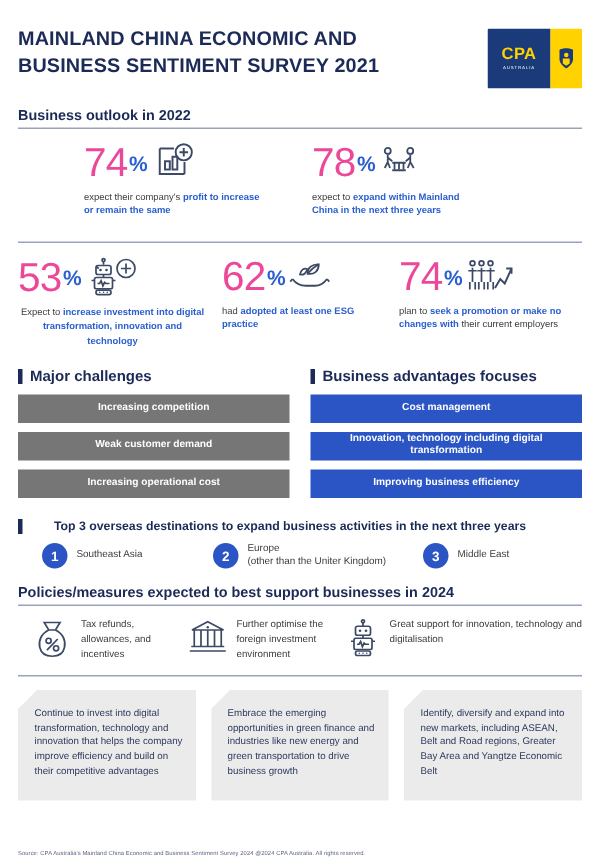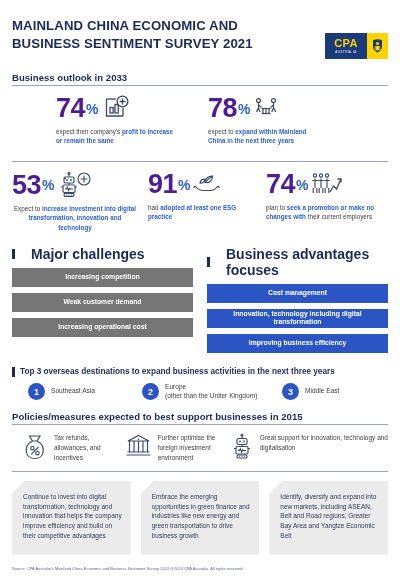--- a/index.html
+++ b/index.html
@@ -8,54 +8,54 @@
     background: #ffffff;
     font-family: "Liberation Sans", sans-serif;
     color: #1f2a4e;
     overflow: hidden;
   }
   .page { position: relative; width: 400px; height: 578px; padding: 0 12px; }
 
   
   .header { display: flex; justify-content: space-between; align-items: flex-start; padding-top: 17px; }
   .title { font-size: 13.2px; font-weight: bold; line-height: 1.35; color: #1b2a57; letter-spacing: .1px; }
-  .logo { display: flex; width: 63px; height: 26px; border-radius: 1px; overflow: hidden; flex: none; margin-top: 16px; }
+  .logo { display: flex; width: 63px; height: 40px; border-radius: 1px; overflow: hidden; flex: none; margin-top: 2px; }
   .logo-left { background: #1b3a7a; width: 42px; display: flex; flex-direction: column;
                align-items: center; justify-content: center; }
   .logo-cpa { color: #ffd200; font-size: 11px; font-weight: bold; line-height: 1; letter-spacing: .3px; }
   .logo-aus { color: #ffffff; font-size: 2.9px; letter-spacing: .6px; margin-top: 1.5px; }
   .logo-right { background: #ffd200; width: 21px; display: flex; align-items: center; justify-content: center; }
 
   
   .sec-head { font-size: 9.6px; font-weight: bold; color: #1b2a57; margin-bottom: 2px; }
   .sec-rule { height: 1px; background: #9aa3bd; width: 100%; }
   .sec-wrap { margin-top: 13px; }
 
   
   .stats { display: flex; margin-top: 9px; }
   .stat { display: flex; flex-direction: column; }
   .stat-top { display: flex; align-items: center; gap: 1px; }
-  .big { font-size: 27px; font-weight: bold; color: #4c1d95; line-height: 1; letter-spacing: -.5px; }
+  .big { font-size: 27px; font-weight: normal; color: #ec4899; line-height: 1; letter-spacing: -.5px; }
   .pct { font-size: 14px; font-weight: bold; color: #2b5fd0; line-height: 1; }
   .stat-desc { font-size: 6.3px; line-height: 1.45; color: #3c3c3c; margin-top: 5px; }
   .hl { color: #2b5fd0; font-weight: bold; }
   svg { display: block; }
 
   
   .cols { display: flex; gap: 14px; margin-top: 14px; }
   .col { flex: 1; }
-  .col-head { display: flex; align-items: center; gap: 16px; font-size: 14px; font-weight: bold; color: #1b2a57; }
+  .col-head { display: flex; align-items: center; gap: 5px; font-size: 10px; font-weight: bold; color: #1b2a57; }
   .tick { width: 3px; height: 10px; background: #1b2a57; flex: none; }
   .bar { margin-top: 6px; height: 19px; display: flex; align-items: center; justify-content: center;
          text-align: center; color: #ffffff; font-size: 6.8px; font-weight: bold; line-height: 1.25; padding: 0 4px; }
   .bar.grey { background: #767676; }
   .bar.blue { background: #2b55c4; }
 
   
-  .dest-head { display: flex; align-items: center; gap: 5px; font-size: 8.2px; font-weight: bold;
+  .dest-head { display: flex; align-items: center; gap: 21px; font-size: 8.2px; font-weight: bold;
                color: #1b2a57; margin-top: 14px; }
   .dests { display: flex; margin-top: 6px; }
   .dest { display: flex; align-items: center; gap: 6px; }
   .circle { width: 17px; height: 17px; border-radius: 50%; background: #2b55c4; color: #fff;
             font-size: 9px; font-weight: bold; display: flex; align-items: center; justify-content: center; flex: none; }
   .dest-label { font-size: 6.6px; line-height: 1.35; color: #3c3c3c; }
 
   
   .pols { display: flex; margin-top: 8px; }
   .pol { display: flex; align-items: flex-start; gap: 6px; }
@@ -89,21 +89,21 @@
         <svg width="13" height="16" viewBox="0 0 13 16">
           <path d="M6.5 1.2 C3.8 1.2 2 2.2 2 2.2 L2 8.5 C2 12 6.5 14.6 6.5 14.6 C6.5 14.6 11 12 11 8.5 L11 2.2 C11 2.2 9.2 1.2 6.5 1.2 Z" fill="#1b3a7a"></path>
           <circle cx="6.5" cy="5.6" r="1.5" fill="#ffd200"></circle>
           <path d="M4.2 8 L8.8 8 L8.8 11.4 L6.5 12.8 L4.2 11.4 Z" fill="#ffd200"></path>
         </svg>
       </div>
     </div>
   </div>
 
   <div class="sec-wrap">
-    <div class="sec-head">Business outlook in 2033</div>
+    <div class="sec-head">Business outlook in 2022</div>
     <div class="sec-rule"></div>
 
     <div class="stats">
 
       <div class="stat" style="width:196px;padding-left:44px;">
         <div class="stat-top">
           <span class="big">74</span>
           <span class="pct">%</span>
           <span style="margin-left:3px;">
             <svg width="27" height="27" viewBox="0 0 27 27" fill="none" stroke="#3c4a66" stroke-width="1.3">
@@ -175,21 +175,21 @@
             </svg>
           </span>
         </div>
         <div class="stat-desc" style="max-width:126px;">
           <span>Expect to </span><span class="hl">increase investment into digital transformation, innovation and technology</span>
         </div>
       </div>
 
       <div class="stat" style="width:118px;">
         <div class="stat-top">
-          <span class="big">91</span>
+          <span class="big">62</span>
           <span class="pct">%</span>
           <span>
             <svg width="29" height="24" viewBox="0 0 29 24" fill="none" stroke="#3c4a66" stroke-width="1.2">
               <path d="M13 9.5 C13 5.5 16 3 20.5 3.2 C20.5 7.5 17.8 10.2 13 9.5 Z"></path>
               <path d="M20.5 3.2 C17.5 5 15 7 13 9.5"></path>
               <path d="M8 10 C8.5 7 10.5 5.5 12.8 6.4 C12.2 9.2 10.4 10.6 8 10 Z"></path>
               <path d="M3 13 C5 15.8 8.5 17.5 12 17.5 L18 17.5 C21 17.5 24 15.8 26 13"></path>
               <path d="M3 13 L1.5 14.8 M26 13 L27.5 14.8"></path>
             </svg>
           </span>
@@ -264,21 +264,21 @@
 (other than the Uniter Kingdom)</span>
       </div>
       <div class="dest">
         <span class="circle">3</span>
         <span class="dest-label" style="white-space:pre-line;">Middle East</span>
       </div>
     </div>
   </div>
 
   <div class="sec-wrap" style="margin-top:11px;">
-    <div class="sec-head">Policies/measures expected to best support businesses in 2015</div>
+    <div class="sec-head">Policies/measures expected to best support businesses in 2024</div>
     <div class="sec-rule"></div>
 
     <div class="pols">
 
       <div class="pol" style="width:137px;padding-left:10px;">
         <span>
           <svg width="26" height="28" viewBox="0 0 26 28" fill="none" stroke="#3c4a66" stroke-width="1.15">
             <path d="M7.5 3 L18 3 L15 8 L10.5 8 Z"></path>
             <path d="M10.5 8 C5.5 10.5 3.5 15 4.5 19.5 C5.4 23.5 8.6 25.5 12.8 25.5 C17 25.5 20.2 23.5 21 19.5 C22 15 20 10.5 15 8"></path>
             <circle cx="10.4" cy="15.2" r="1.7"></circle>

